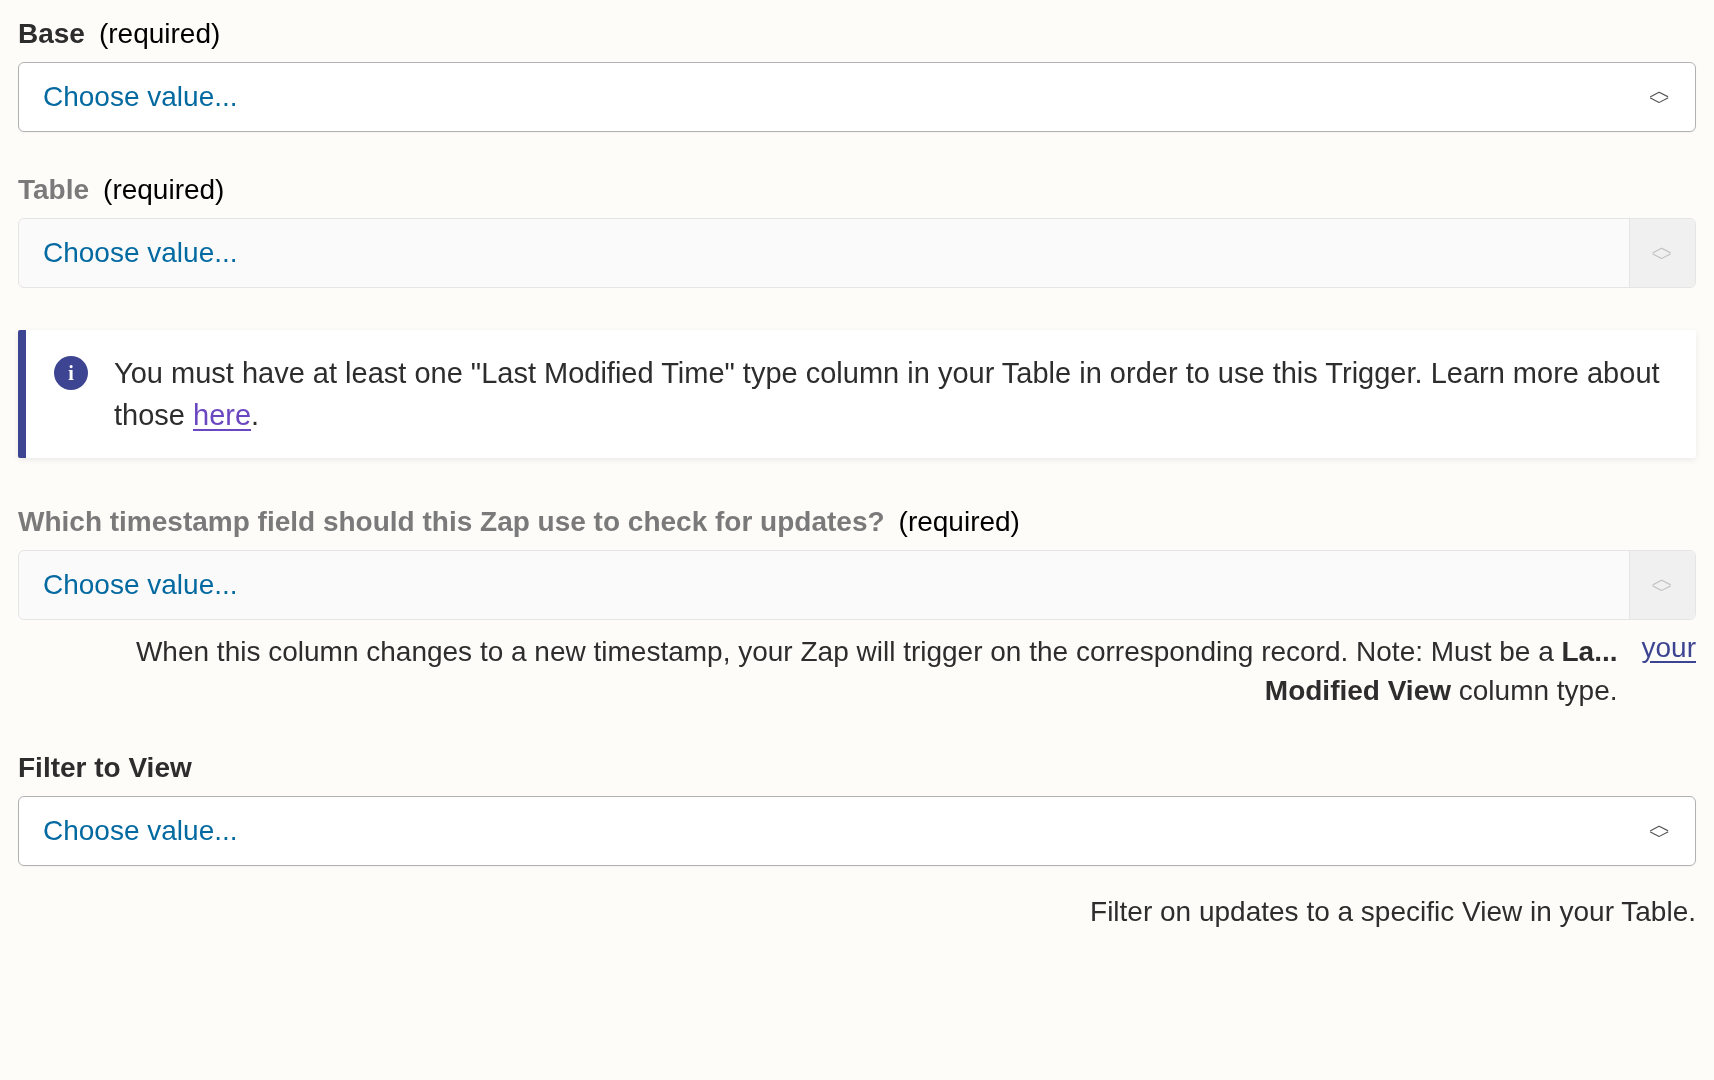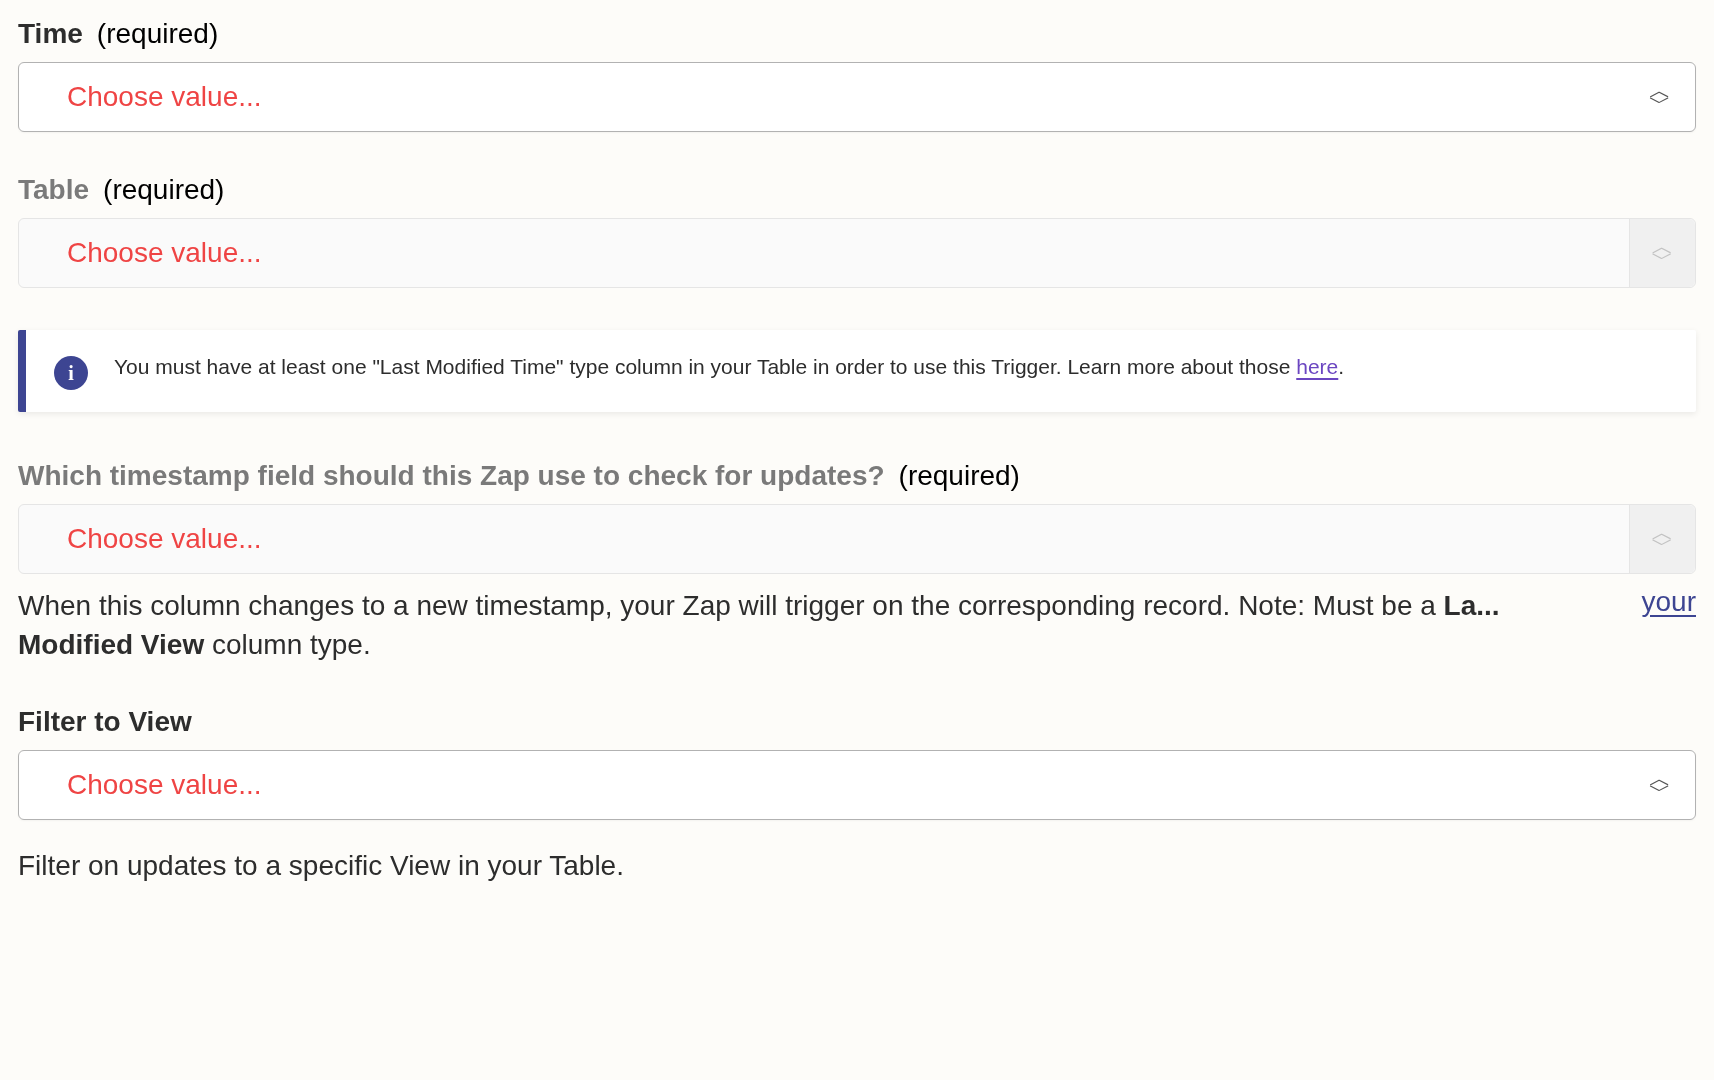--- a/index.html
+++ b/index.html
@@ -52,23 +52,22 @@
     background: #f0f0f0;
     height: 100%;
     width: 66px;
     display: flex;
     align-items: center;
     justify-content: center;
     border-left: 1px solid #e5e5e5;
     border-radius: 0 6px 6px 0;
   }
   .select-text {
-    color: #ef4444;
-    font-size: 28px;
-    margin-left: 24px;
+    color: #0369a1;
+    font-size: 28px;
   }
   .select-arrows {
     display: flex;
     flex-direction: column;
     line-height: 0.55;
     color: #555;
   }
   .select.disabled .select-arrows { color: #c2c2c2; }
   .arrow-up, .arrow-down { font-size: 22px; }
   .info-banner {
@@ -92,58 +91,59 @@
     flex: 0 0 34px;
     margin-top: 4px;
   }
   .info-icon-wrap span {
     color: #fff;
     font-family: Georgia, serif;
     font-weight: 700;
     font-size: 20px;
   }
   .info-text {
-    font-size: 21px;
+    font-size: 29px;
     line-height: 1.45;
     color: #2d2d2d;
   }
   .info-text a {
     color: #6b46c1;
     text-decoration: underline;
     text-underline-offset: 4px;
   }
   .helper-row {
     display: flex;
     align-items: flex-start;
     justify-content: space-between;
     gap: 24px;
     margin-top: 12px;
   }
   .helper-text {
     font-size: 28px;
     line-height: 1.4;
     color: #2d2d2d;
     flex: 1;
+    text-align: right;
   }
   .helper-text .bold { font-weight: 700; }
   .less-link {
     color: #3d4592;
     text-decoration: underline;
     text-underline-offset: 4px;
     white-space: nowrap;
     font-size: 28px;
     cursor: pointer;
   }
 </style>
 </head>
 <body>
 
 <div class="field-group">
   <div class="field-label-row">
-    <span class="field-label">Time</span>
+    <span class="field-label">Base</span>
     <span class="field-req">(required)</span>
   </div>
   <div class="select">
     <span class="select-text">Choose value...</span>
     <span class="select-arrows">
       <span class="arrow-up">︿</span>
         <span class="arrow-down">﹀</span>
     </span>
   </div>
 </div>

